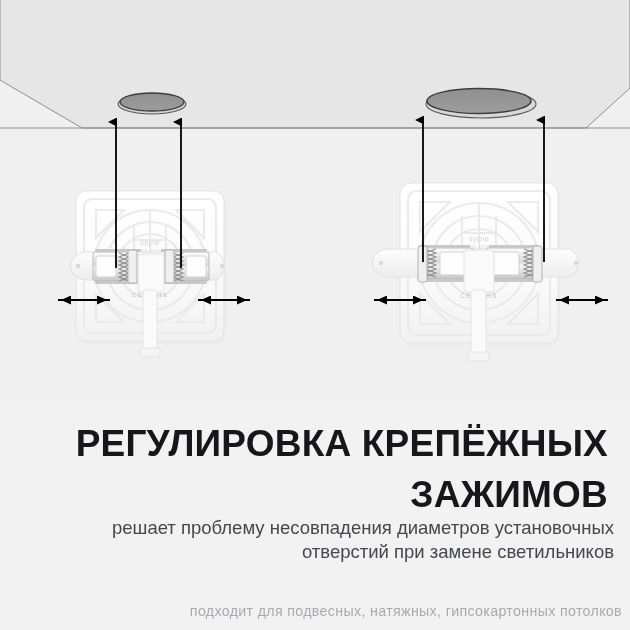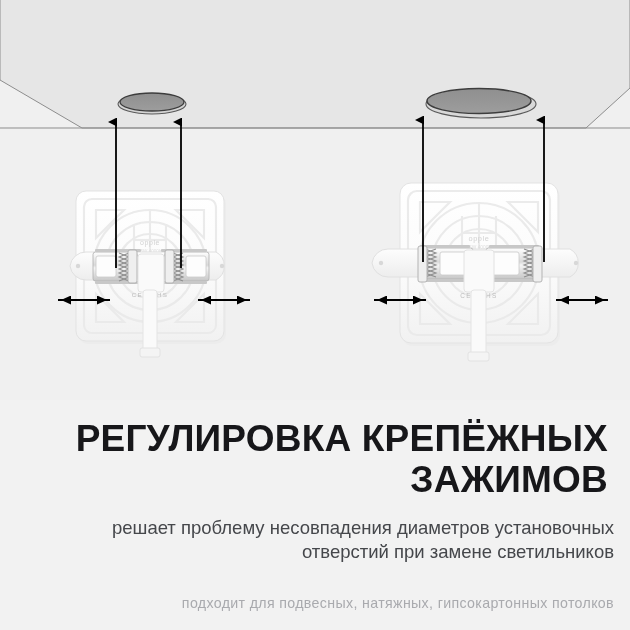--- a/index.html
+++ b/index.html
@@ -43,21 +43,21 @@
     height: 230px;
     background: #f2f2f2;
   }
   .headline {
     position: absolute;
     left: 28px;
     top: 18px;
     width: 580px;
     margin: 0;
     font-size: 37px;
-    line-height: 41px;
+    line-height: 51px;
     font-weight: 700;
     letter-spacing: 0.2px;
     color: #17171a;
     text-transform: uppercase;
   }
   .subhead {
     position: absolute;
     left: 29px;
     top: 116px;
     width: 585px;
@@ -65,21 +65,21 @@
     font-size: 18.5px;
     line-height: 24px;
     font-weight: 400;
     color: #45474b;
   }
   .footnote {
     position: absolute;
     left: 30px;
     top: 190px;
     width: 580px;
-    margin: 4px;
+    margin: 12px;
     font-size: 14.2px;
     line-height: 18px;
     font-weight: 400;
     letter-spacing: 0.35px;
     color: #a9aaae;
   }
 </style>
 </head>
 <body>
 

